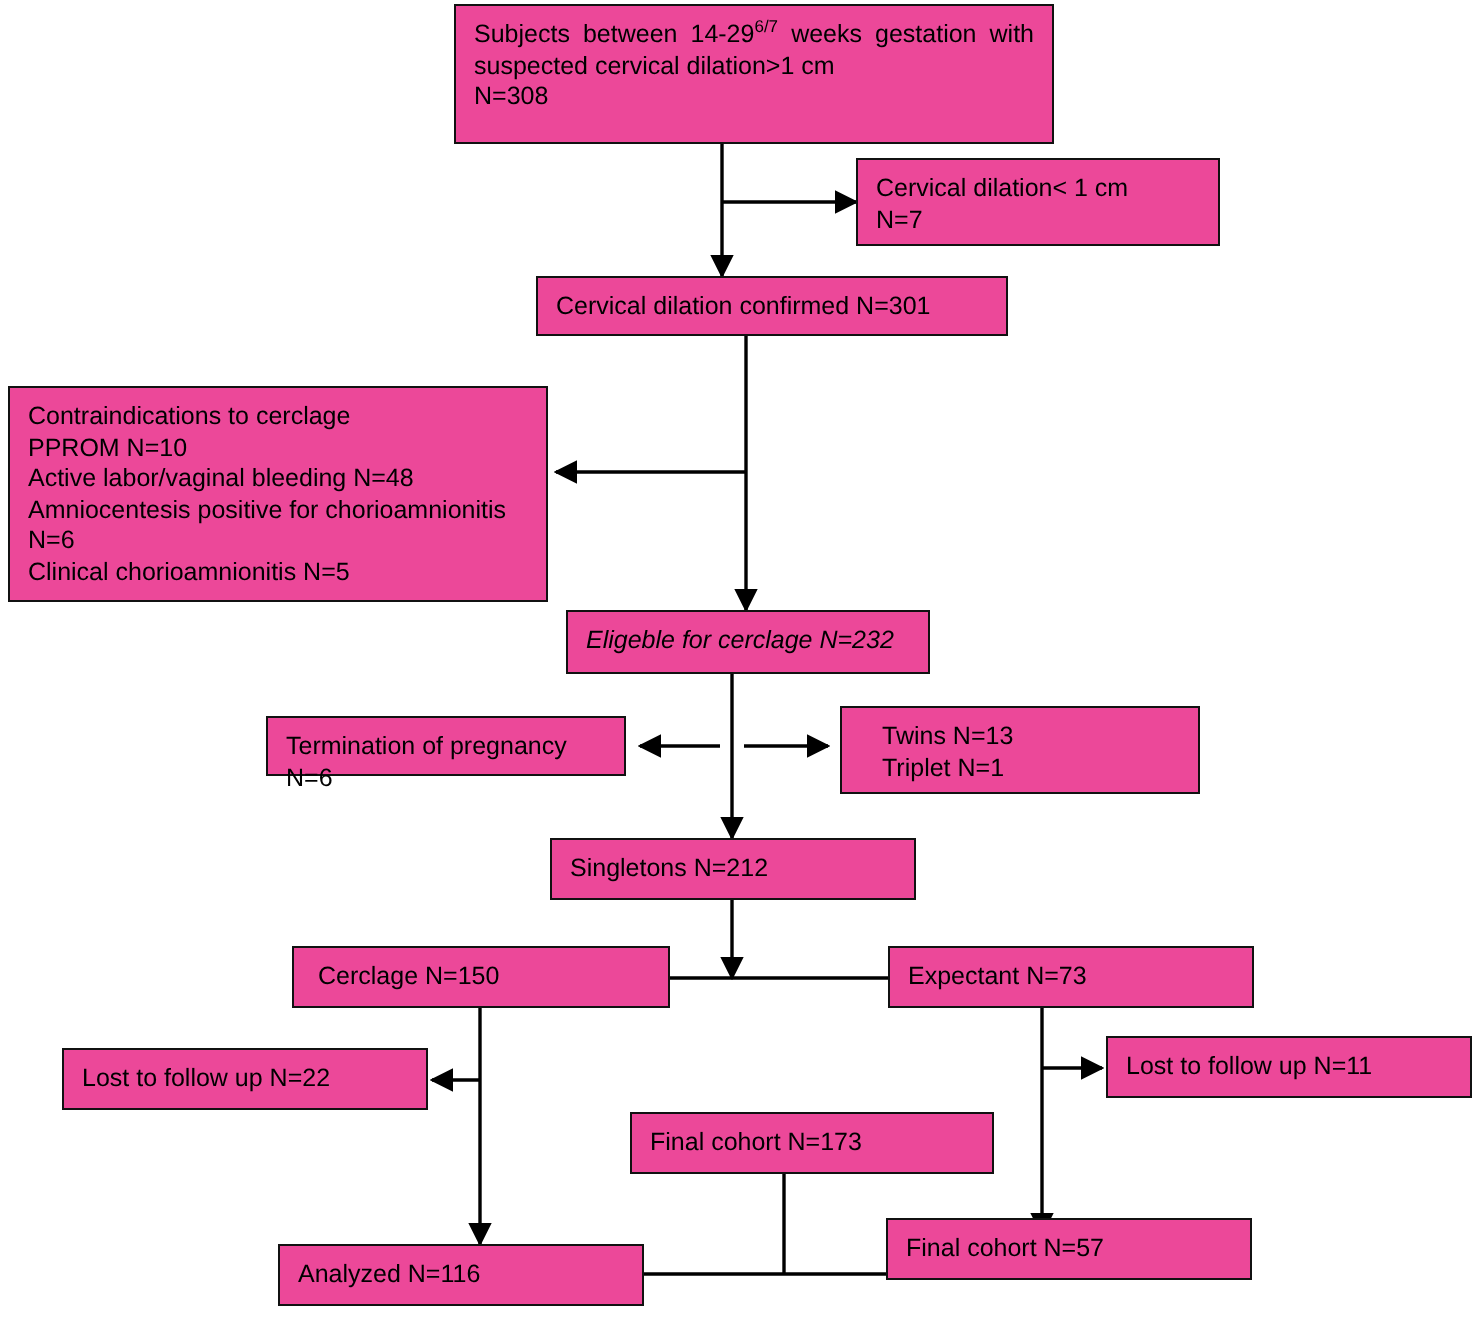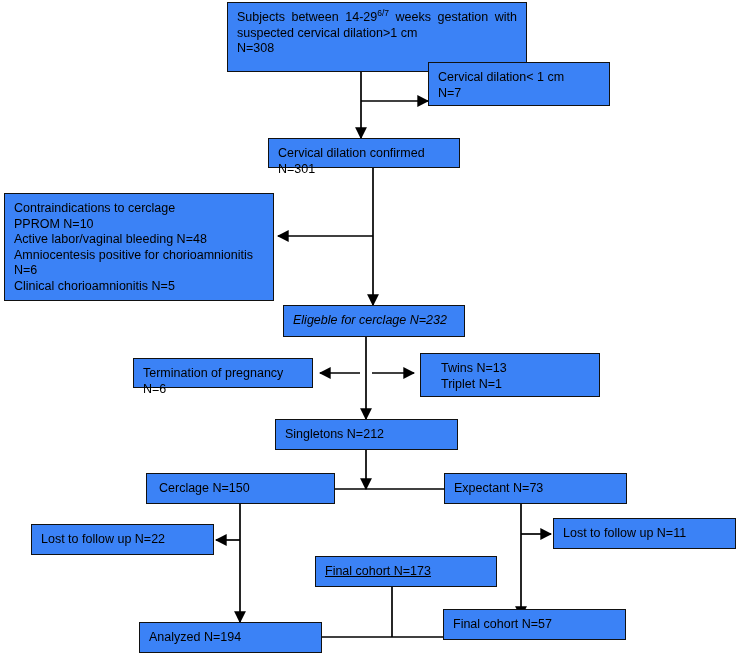--- a/index.html
+++ b/index.html
@@ -16,21 +16,21 @@
     position: relative;
     width: 742px;
     height: 659px;
     background: #ffffff;
     overflow: hidden;
   }
   .node {
     position: absolute;
     box-sizing: border-box;
     border: 1.6px solid #111111;
-    background: #3b82f6;
+    background: #ec4899;
     font-size: 12.5px;
     line-height: 15.5px;
     color: #000000;
     padding: 7px 9px 6px 9px;
     white-space: pre-line;
   }
   .node.justify {
     text-align: justify;
     text-align-last: left;
   }
@@ -42,32 +42,32 @@
     height: 659px;
     pointer-events: none;
   }
   .sup {
     font-size: 8.5px;
     vertical-align: super;
     line-height: 0;
   }
   
   #n-subjects   { left: 227px; top: 2px;   width: 300px; height: 70px; }
-  #n-dil7       { left: 428px; top: 62px;  width: 182px; height: 44px; }
-  #n-confirmed  { left: 268px; top: 138px; width: 192px; height: 30px; }
+  #n-dil7       { left: 428px; top: 79px;  width: 182px; height: 44px; }
+  #n-confirmed  { left: 268px; top: 138px; width: 236px; height: 30px; }
   #n-contra     { left: 4px;   top: 193px; width: 270px; height: 108px; }
   #n-eligible   { left: 283px; top: 305px; width: 182px; height: 32px; font-style: italic; }
   #n-termination{ left: 133px; top: 358px; width: 180px; height: 30px; }
   #n-twins      { left: 420px; top: 353px; width: 180px; height: 44px; padding-left: 20px; }
   #n-singletons { left: 275px; top: 419px; width: 183px; height: 31px; }
   #n-cerclage   { left: 146px; top: 473px; width: 189px; height: 31px; padding-left: 12px; }
   #n-expectant  { left: 444px; top: 473px; width: 183px; height: 31px; }
   #n-lost28     { left: 31px;  top: 524px; width: 183px; height: 31px; }
   #n-lost11     { left: 553px; top: 518px; width: 183px; height: 31px; }
-  #n-final173   { left: 315px; top: 556px; width: 182px; height: 31px; text-decoration: underline; }
+  #n-final173   { left: 315px; top: 556px; width: 182px; height: 31px; }
   #n-analyzed   { left: 139px; top: 622px; width: 183px; height: 31px; }
   #n-final57    { left: 443px; top: 609px; width: 183px; height: 31px; }
 </style>
 </head>
 <body>
 
 <div id="flowchart">
 
   <svg class="wires" viewBox="0 0 742 659" xmlns="http://www.w3.org/2000/svg">
     <defs>
@@ -154,17 +154,17 @@
   <div class="node" id="n-cerclage">Cerclage N=150</div>
 
   <div class="node" id="n-expectant">Expectant N=73</div>
 
   <div class="node" id="n-lost28">Lost to follow up N=22</div>
 
   <div class="node" id="n-lost11">Lost to follow up N=11</div>
 
   <div class="node" id="n-final173">Final cohort N=173</div>
 
-  <div class="node" id="n-analyzed">Analyzed N=194</div>
+  <div class="node" id="n-analyzed">Analyzed N=116</div>
 
   <div class="node" id="n-final57">Final cohort N=57</div>
 
 </div>
 
 </body></html>

